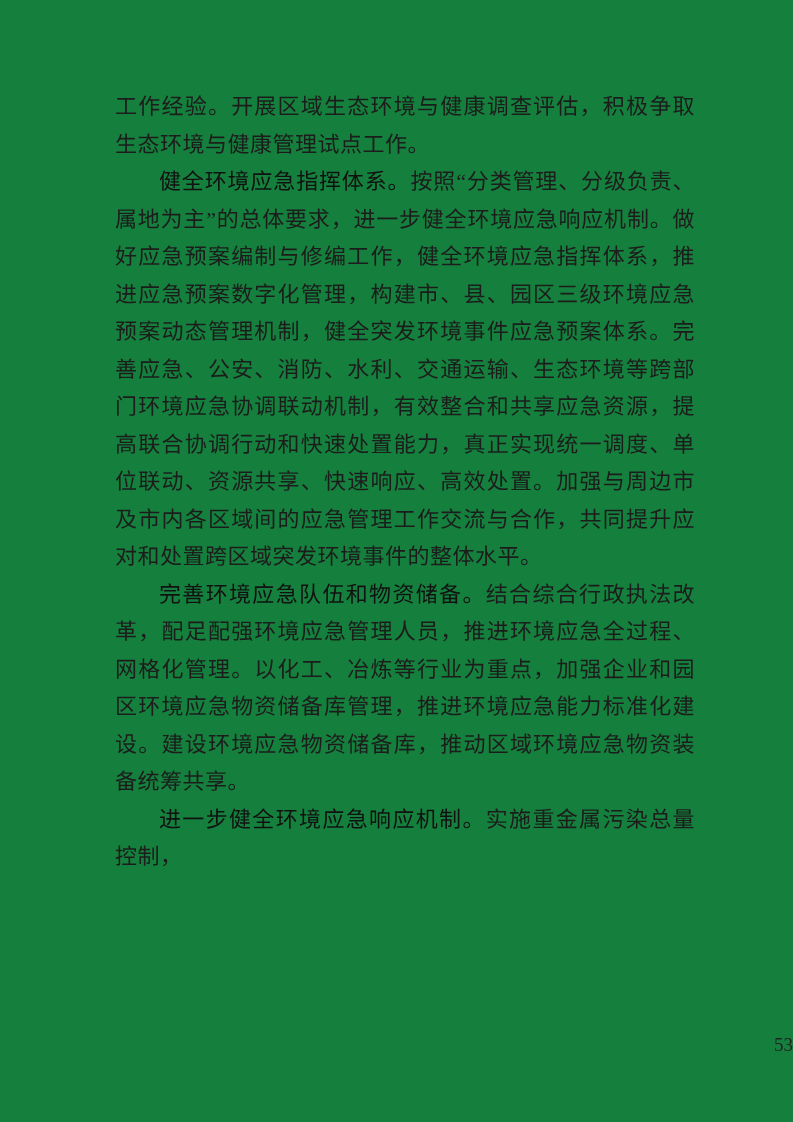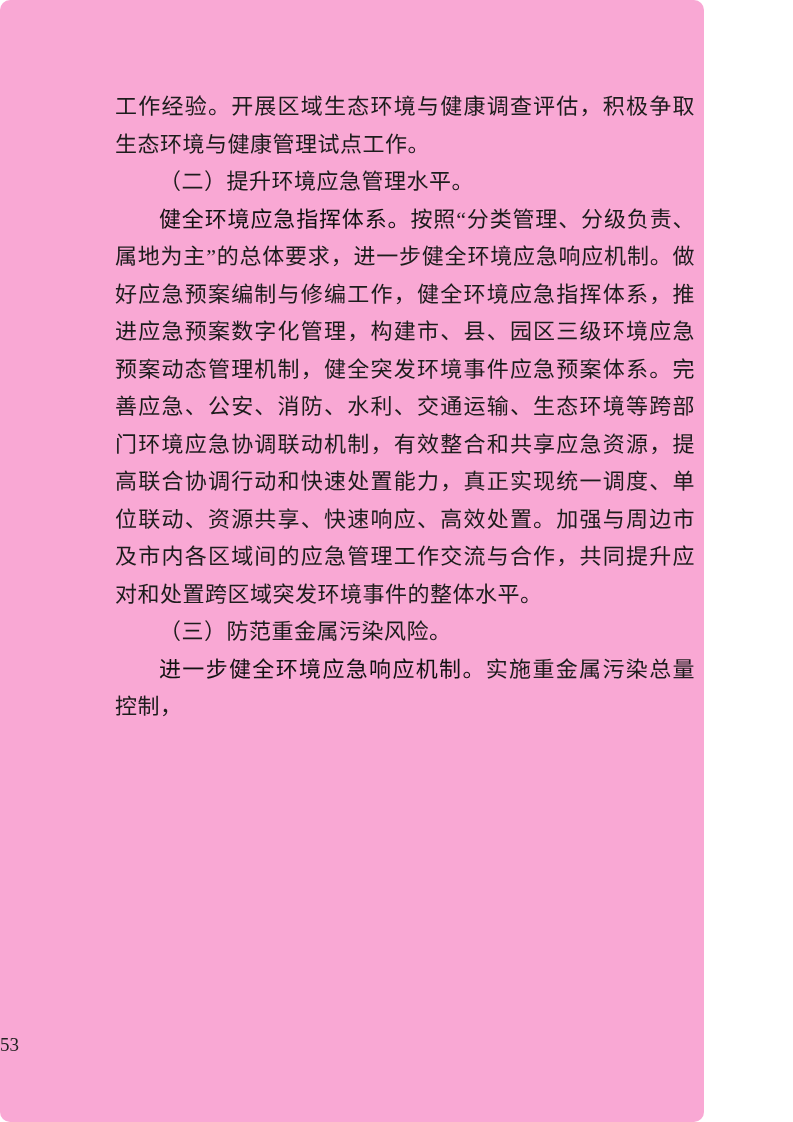--- a/index.html
+++ b/index.html
@@ -2,27 +2,26 @@
 <html lang="zh-CN"><head>
 <meta charset="utf-8">
 <style>
   html, body {
     margin: 0;
     padding: 0;
     background: #ffffff;
   }
   .page {
     position: relative;
-    width: 704px;
+    width: 793px;
     height: 1122px;
-    background: #f9a8d4;
+    background: #15803d;
     overflow: hidden;
     font-family: "Liberation Serif", "DejaVu Serif", serif;
     color: #1a1a1a;
-    border-radius: 10px;
   }
   .page-body {
     position: absolute;
     top: 88px;
     left: 115px;
     width: 580px;
   }
   .para {
     margin: 0;
     font-size: 22px;
@@ -36,31 +35,30 @@
   }
   .para b {
     font-weight: normal;
     color: #111111;
   }
   .page-number {
     position: absolute;
     top: 1034px;
     left: 0;
     width: 793px;
-    text-align: left;
+    text-align: right;
     font-size: 19px;
     color: #222222;
     font-family: "Liberation Serif", "DejaVu Serif", serif;
   }
 </style>
 </head>
 <body>
 
 <div class="page">
   <main class="page-body">
       <p class="para"><span>工作经验。开展区域生态环境与健康调查评估，积极争取生态环境与健康管理试点工作。</span></p>
-      <p class="para indent"><span>（二）提升环境应急管理水平。</span></p>
       <p class="para indent"><b>健全环境应急指挥体系。</b><span>按照“分类管理、分级负责、属地为主”的总体要求，进一步健全环境应急响应机制。做好应急预案编制与修编工作，健全环境应急指挥体系，推进应急预案数字化管理，构建市、县、园区三级环境应急预案动态管理机制，健全突发环境事件应急预案体系。完善应急、公安、消防、水利、交通运输、生态环境等跨部门环境应急协调联动机制，有效整合和共享应急资源，提高联合协调行动和快速处置能力，真正实现统一调度、单位联动、资源共享、快速响应、高效处置。加强与周边市及市内各区域间的应急管理工作交流与合作，共同提升应对和处置跨区域突发环境事件的整体水平。</span></p>
-      <p class="para indent"><span>（三）防范重金属污染风险。</span></p>
+      <p class="para indent"><b>完善环境应急队伍和物资储备。</b><span>结合综合行政执法改革，配足配强环境应急管理人员，推进环境应急全过程、网格化管理。以化工、冶炼等行业为重点，加强企业和园区环境应急物资储备库管理，推进环境应急能力标准化建设。建设环境应急物资储备库，推动区域环境应急物资装备统筹共享。</span></p>
       <p class="para indent"><b>进一步健全环境应急响应机制。</b><span>实施重金属污染总量控制，</span></p>
     </main>
   <div class="page-number">53</div>
 </div>
 
 </body></html>

